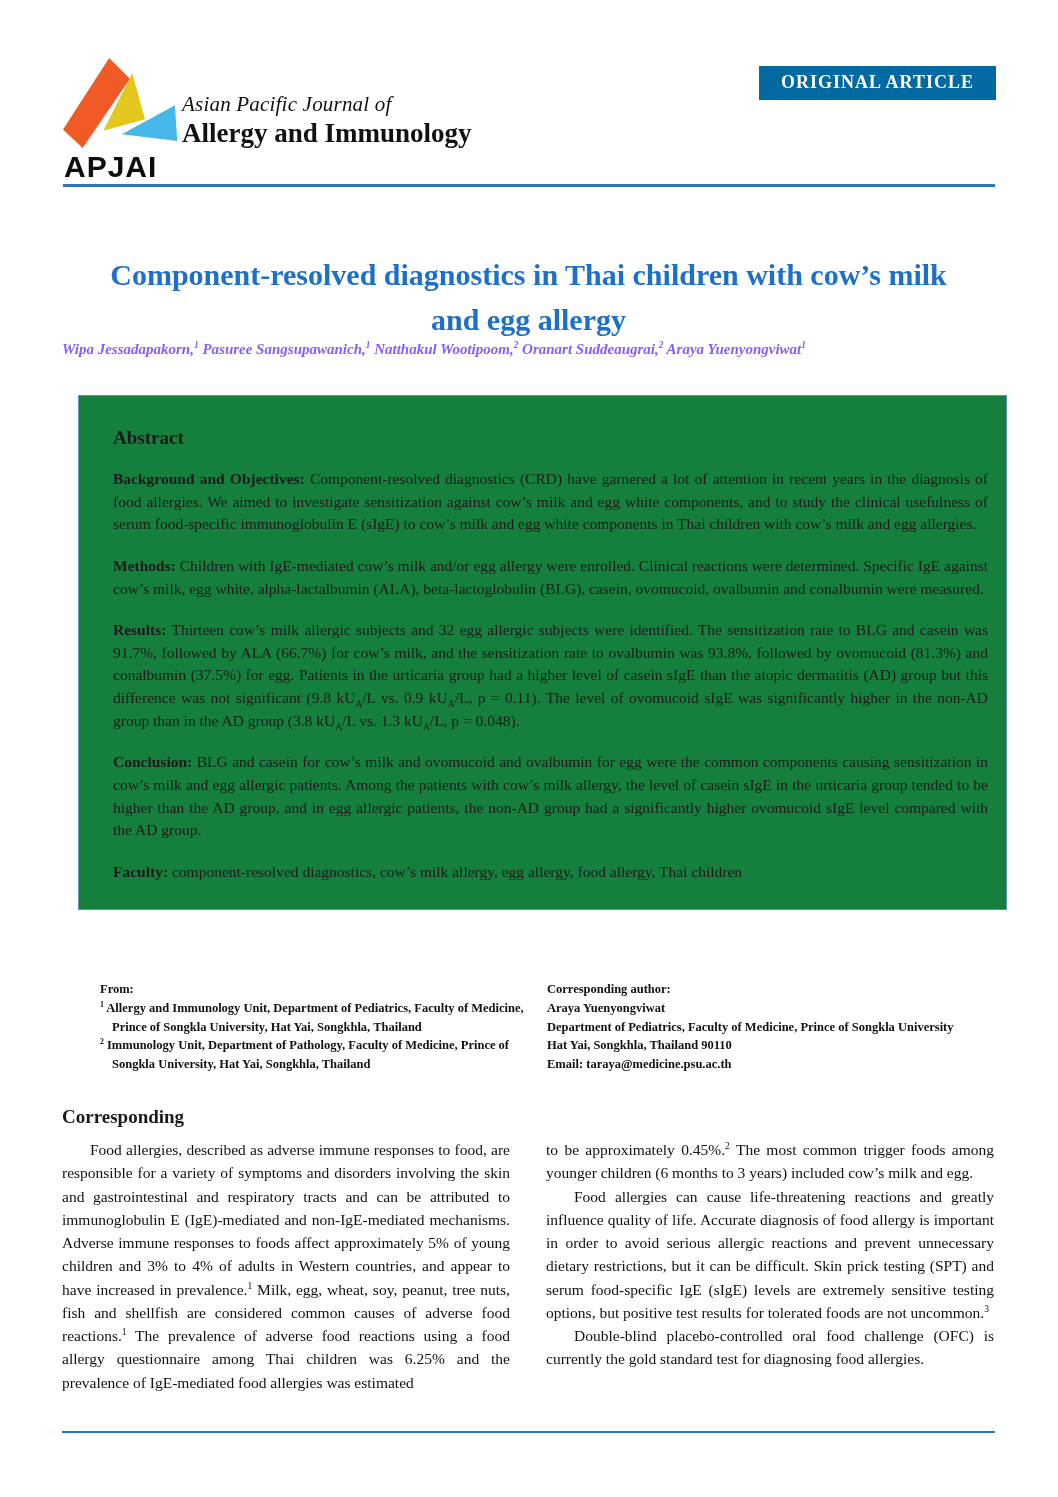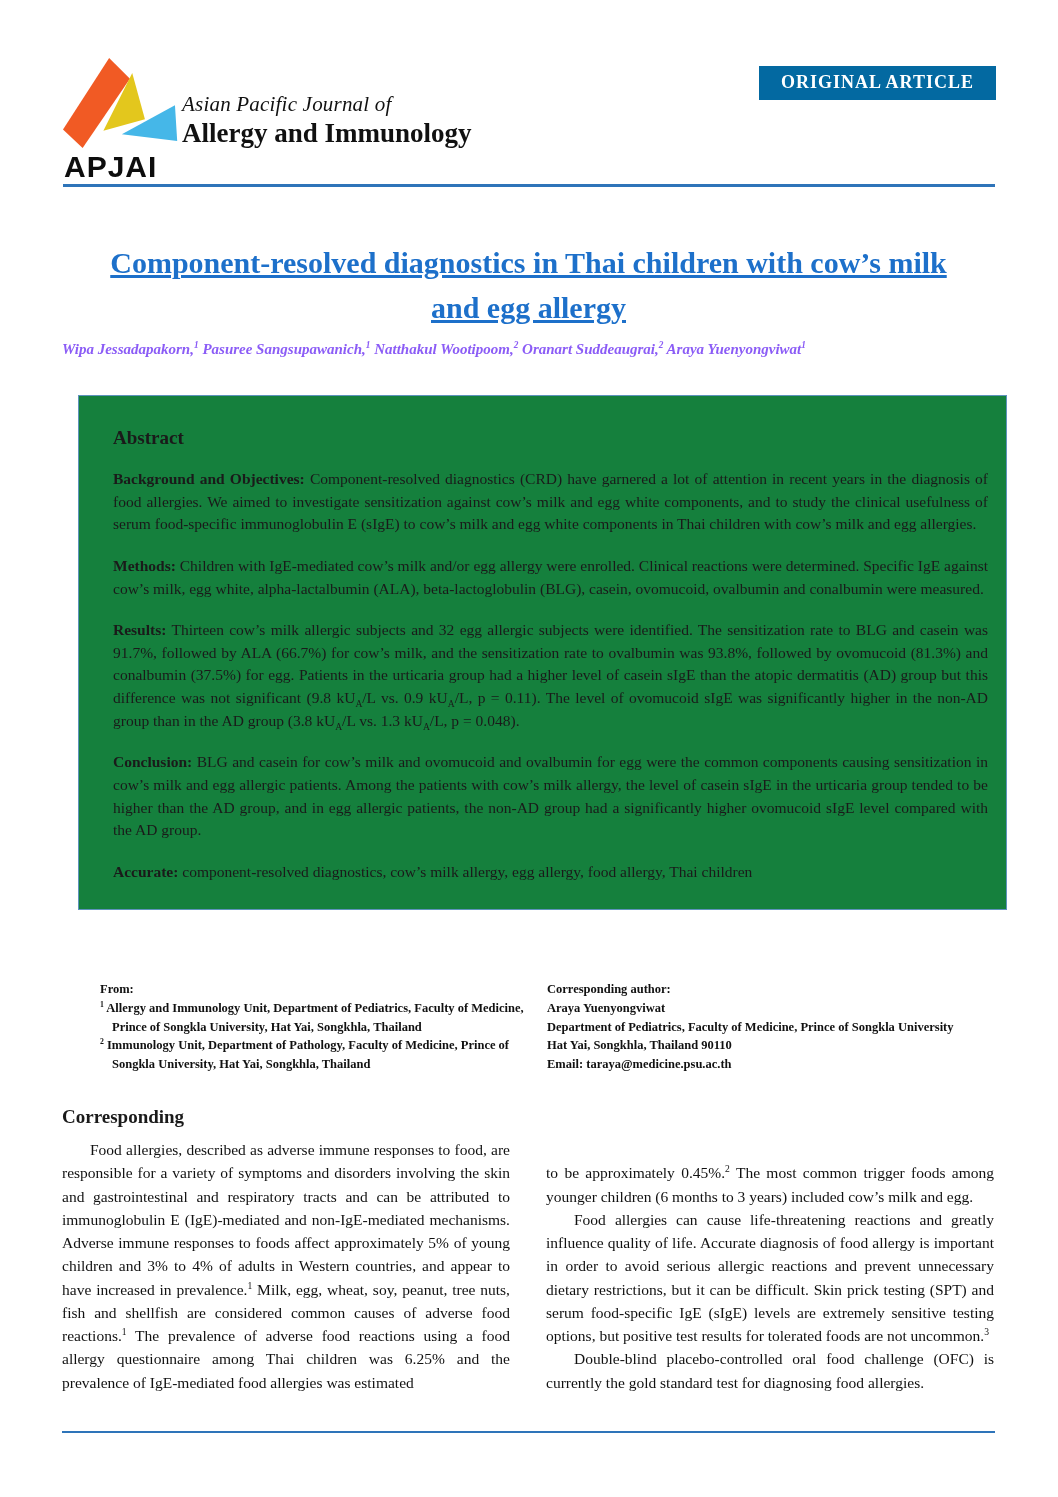--- a/index.html
+++ b/index.html
@@ -38,21 +38,21 @@
     position:absolute; left:63px; top:184px; width:932px; height:3px;
     background:#2e74b9;
   }
 
   
   .article-title {
     position:absolute; left:62px; top:236px; width:933px;
     text-align:center; color:#1d70ca;
     font-weight:bold; font-size:30px; line-height:1.5;
   }
-  .article-title .inner { max-width:870px; margin:4px auto;text-decoration:underline; }
+  .article-title .inner { max-width:870px; margin:16px auto; }
   .authors-line {
     position:absolute; left:62px; top:341px; width:933px;
     text-align:left; font-style:italic; font-weight:bold; font-size:15px;
     color:#8b5cf6;
   }
 
   
   .abstract-box {
     position:absolute; left:66px; top:395px; width:929px;
     background:#15803d; border:1px solid #5e93bc;
@@ -81,21 +81,21 @@
   .fn-left ul { list-style:none; }
   .fn-left li { padding-left:12px; text-indent:-12px; }
 
   
   .intro-heading {
     position:absolute; left:62px; top:1106px;
     font-weight:bold; font-size:19px;
   }
   .columns {
     position:absolute; left:62px; top:1138px; width:933px;
-    display:flex; gap:36px;align-items:flex-end;
+    display:flex; gap:36px;
   }
   .col { width:448px; }
   .col p {
     font-size:15.5px; line-height:1.5; text-align:justify; color:#111;
   }
   .col p.indent { text-indent:28px; }
 
   .bottom-rule {
     position:absolute; left:62px; top:1431px; width:933px; height:2px;
     background:#2e74b9;
@@ -129,21 +129,21 @@
   </div>
 
   <div class="authors-line">Wipa Jessadapakorn,<sup>1</sup> Pasuree Sangsupawanich,<sup>1</sup> Natthakul Wootipoom,<sup>2</sup> Oranart Suddeaugrai,<sup>2</sup> Araya Yuenyongviwat<sup>1</sup></div>
 
   <div class="abstract-box">
     <div class="abstract-heading">Abstract</div>
     <p><strong>Background and Objectives:</strong> Component-resolved diagnostics (CRD) have garnered a lot of attention in recent years in the diagnosis of food allergies. We aimed to investigate sensitization against cow’s milk and egg white components, and to study the clinical usefulness of serum food-specific immunoglobulin E (sIgE) to cow’s milk and egg white components in Thai children with cow’s milk and egg allergies.</p>
     <p><strong>Methods:</strong> Children with IgE-mediated cow’s milk and/or egg allergy were enrolled. Clinical reactions were determined. Specific IgE against cow’s milk, egg white, alpha-lactalbumin (ALA), beta-lactoglobulin (BLG), casein, ovomucoid, ovalbumin and conalbumin were measured.</p>
     <p><strong>Results:</strong> Thirteen cow’s milk allergic subjects and 32 egg allergic subjects were identified. The sensitization rate to BLG and casein was 91.7%, followed by ALA (66.7%) for cow’s milk, and the sensitization rate to ovalbumin was 93.8%, followed by ovomucoid (81.3%) and conalbumin (37.5%) for egg. Patients in the urticaria group had a higher level of casein sIgE than the atopic dermatitis (AD) group but this difference was not significant (9.8 kU<sub>A</sub>/L vs. 0.9 kU<sub>A</sub>/L, p = 0.11). The level of ovomucoid sIgE was significantly higher in the non-AD group than in the AD group (3.8 kU<sub>A</sub>/L vs. 1.3 kU<sub>A</sub>/L, p = 0.048).</p>
     <p><strong>Conclusion:</strong> BLG and casein for cow’s milk and ovomucoid and ovalbumin for egg were the common components causing sensitization in cow’s milk and egg allergic patients. Among the patients with cow’s milk allergy, the level of casein sIgE in the urticaria group tended to be higher than the AD group, and in egg allergic patients, the non-AD group had a significantly higher ovomucoid sIgE level compared with the AD group.</p>
-    <p><strong>Accurate:</strong> component-resolved diagnostics, cow’s milk allergy, egg allergy, food allergy, Thai children</p>
+    <p><strong>Faculty:</strong> component-resolved diagnostics, cow’s milk allergy, egg allergy, food allergy, Thai children</p>
   </div>
 
   <div class="fn-left">
     <div>From:</div>
     <ul>
       <li><sup>1</sup> Allergy and Immunology Unit, Department of Pediatrics, Faculty of Medicine, Prince of Songkla University, Hat Yai, Songkhla, Thailand</li>
       <li><sup>2</sup> Immunology Unit, Department of Pathology, Faculty of Medicine, Prince of Songkla University, Hat Yai, Songkhla, Thailand</li>
     </ul>
   </div>
 

